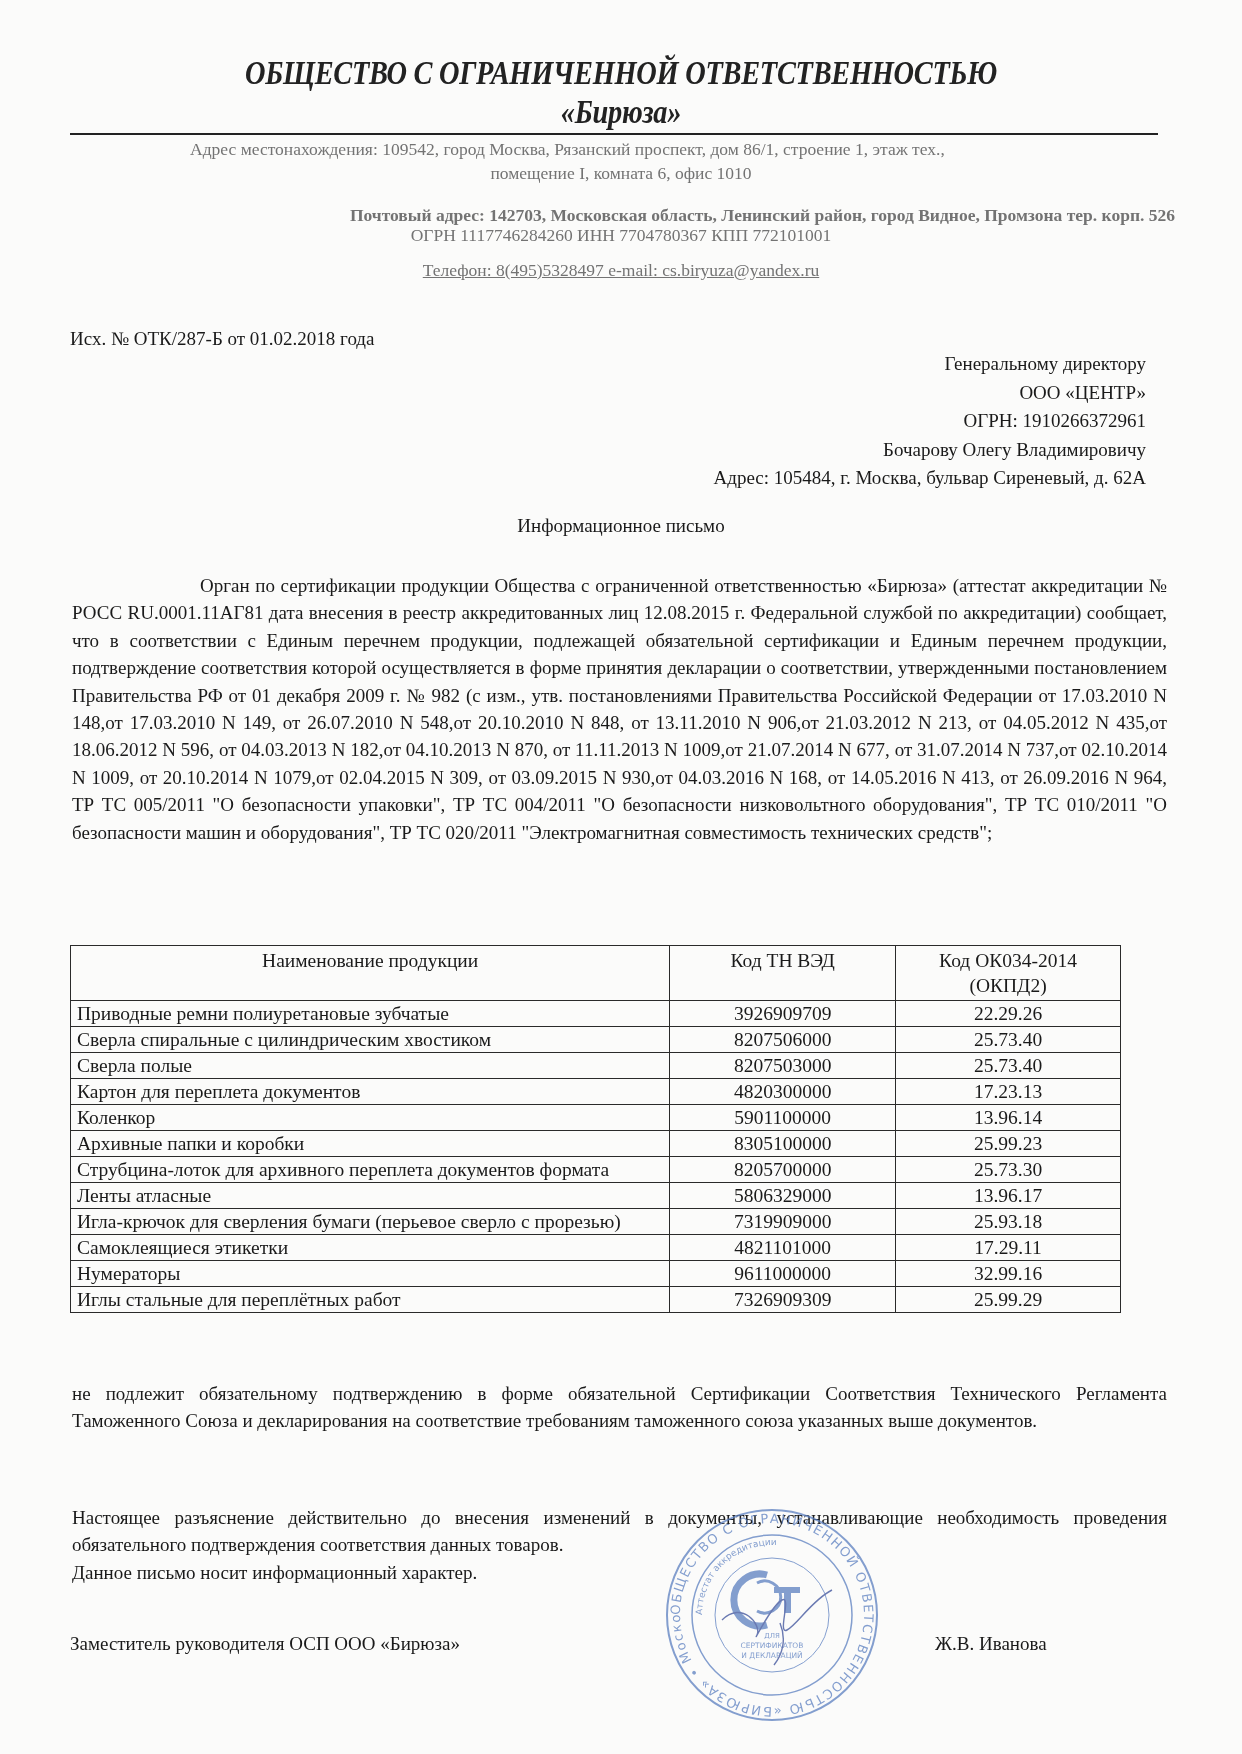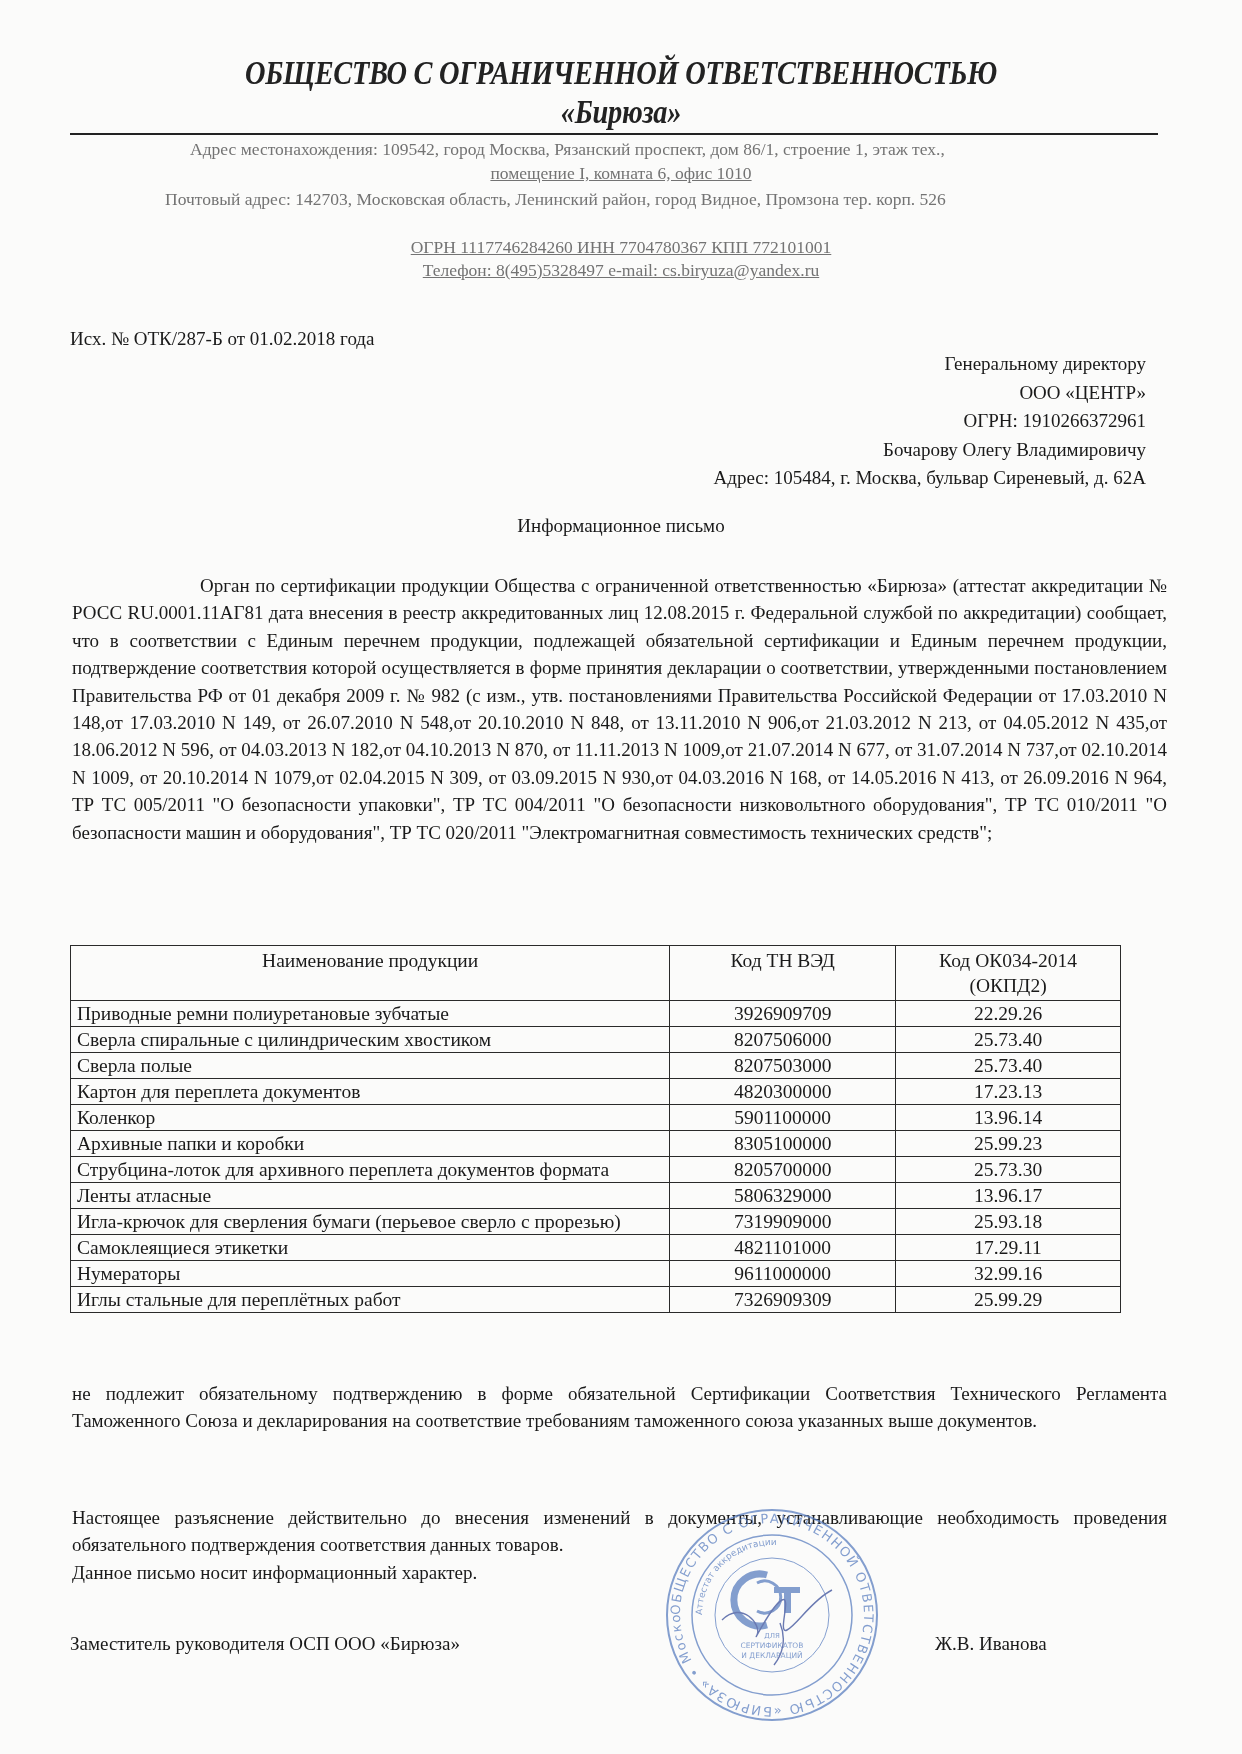--- a/index.html
+++ b/index.html
@@ -23,23 +23,23 @@
     .org-line1 { top: 55px; }
     .org-line2 { top: 94px; }
     .header-rule {
       left: 70px; width: 1088px; top: 133px; height: 2px; background: #222;
     }
     .hdr {
       font-size: 17.5px; line-height: 22px; color: #737373;
       text-align: center; left: 0; width: 1242px;
     }
     .hdr-addr1 { top: 138px; left: 150px; width: 1010px; text-align: left; padding-left: 40px; }
-    .hdr-addr2 { top: 162px; text-decoration: underline; }
-    .hdr-post  { top: 188px; left: 150px; width: 1010px; text-align: left; padding-left: 15px; }
-    .hdr-ogrn  { top: 236px; text-decoration: underline; }
+    .hdr-addr2 { top: 162px; }
+    .hdr-post  { top: 204px; left: 150px; width: 1010px; text-align: right; padding-left: 15px; font-weight: bold; }
+    .hdr-ogrn  { top: 224px; }
     .hdr-phone { top: 259px; text-decoration: underline; }
 
     .outgoing { left: 70px; top: 328px; font-size: 19px; }
     .recipient {
       right: 96px; text-align: right; font-size: 19px; line-height: 28.5px;
       top: 350px;
     }
     .doc-title { left: 0; width: 1242px; text-align: center; top: 515px; font-size: 19px; }
 
     .body-para {

